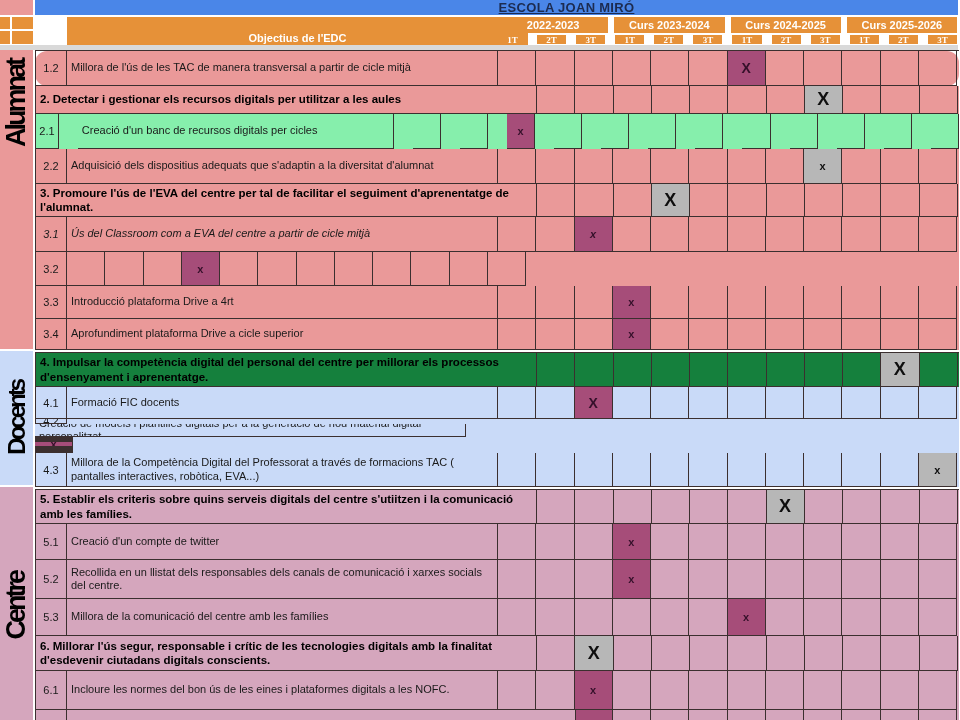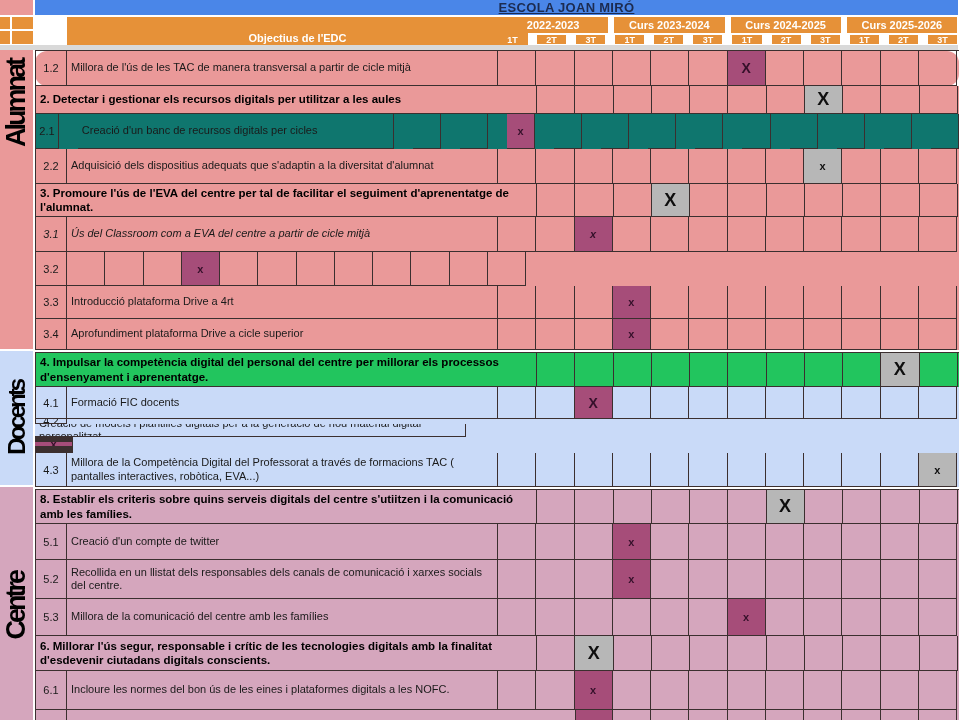--- a/index.html
+++ b/index.html
@@ -12,21 +12,21 @@
             display:flex;align-items:center;justify-content:center;padding-left:140px;box-sizing:border-box;}
   .titlebar span{font-size:13px;font-weight:bold;color:#1c2b50;text-decoration:underline;letter-spacing:.3px;white-space:nowrap;}
 
   .hmini{position:absolute;background:#e69138;}
   .objectives{position:absolute;left:35px;top:17px;width:461px;height:42px;background:#e69138;
               display:flex;align-items:center;justify-content:center;margin-left:32px;}
   .objectives span{color:#ffffff;font-weight:bold;font-size:11px;}
   .yearsrow{position:absolute;left:498px;top:17px;width:459px;height:16px;display:flex;gap:6px;}
   .yearcell{flex:1;background:#e69138;display:flex;align-items:center;justify-content:center;
             color:#fff;font-weight:bold;font-size:11px;white-space:nowrap;}
-  .trow{position:absolute;left:498px;top:35px;width:459px;height:9px;display:flex;gap:10px;}
+  .trow{position:absolute;left:498px;top:35px;width:459px;height:9px;display:flex;gap:10px;font-family:Liberation Serif, serif;}
   .tcellh{flex:1;background:#e69138;display:flex;align-items:center;justify-content:center;
           color:#fff;font-weight:bold;font-size:9px;}
   .grayband{position:absolute;left:0;top:45px;width:958px;height:5px;background:#d9d9d9;}
 
   
   .seclabel{position:absolute;left:0;width:33px;display:flex;justify-content:center;overflow:hidden;box-sizing:border-box;}
   .vlabel{writing-mode:vertical-rl;transform:rotate(180deg);font-weight:bold;color:#000;
           letter-spacing:-3px;line-height:1;}
 
   
@@ -124,21 +124,21 @@
           <div class="cell tcell"></div>
           <div class="cell tcell"></div>
           <div class="cell tcell"></div>
           <div class="cell tcell"></div>
           <div class="cell tcell"></div>
           <div class="cell tcell mark-gray size-large">X</div>
           <div class="cell tcell"></div>
           <div class="cell tcell"></div>
           <div class="cell tcell"></div>
         </div>
-        <div class="row" style="height: 35px; background: #0f766e; gap: 19px;">
+        <div class="row" style="height: 35px; background: #86efac; gap: 19px;">
           <div class="cell num">2.1</div>
           <div class="cell desc">Creació d'un banc de recursos digitals per cicles</div>
           <div class="cell tcell"></div>
           <div class="cell tcell"></div>
           <div class="cell tcell mark-magenta size-small">x</div>
           <div class="cell tcell"></div>
           <div class="cell tcell"></div>
           <div class="cell tcell"></div>
           <div class="cell tcell"></div>
           <div class="cell tcell"></div>
@@ -235,21 +235,21 @@
           <div class="cell tcell"></div>
           <div class="cell tcell"></div>
           <div class="cell tcell"></div>
           <div class="cell tcell"></div>
           <div class="cell tcell"></div>
           <div class="cell tcell"></div>
           <div class="cell tcell"></div>
         </div>
       </div>
       <div class="secblock">
-        <div class="row" style="height: 34px; background: #22c55e;">
+        <div class="row" style="height: 34px; background: #15803d;">
           <div class="cell hdrdesc">4.  Impulsar la competència digital del personal del centre per millorar els processos d'ensenyament i aprenentatge.</div>
           <div class="cell tcell"></div>
           <div class="cell tcell"></div>
           <div class="cell tcell"></div>
           <div class="cell tcell"></div>
           <div class="cell tcell"></div>
           <div class="cell tcell"></div>
           <div class="cell tcell"></div>
           <div class="cell tcell"></div>
           <div class="cell tcell"></div>
@@ -300,21 +300,21 @@
           <div class="cell tcell"></div>
           <div class="cell tcell"></div>
           <div class="cell tcell"></div>
           <div class="cell tcell"></div>
           <div class="cell tcell"></div>
           <div class="cell tcell mark-gray size-small">x</div>
         </div>
       </div>
       <div class="secblock">
         <div class="row" style="height: 34px; background: rgb(213, 166, 189);">
-          <div class="cell hdrdesc">8. Establir els criteris sobre quins serveis digitals del centre s'utiitzen i la comunicació amb les famílies.</div>
+          <div class="cell hdrdesc">5. Establir els criteris sobre quins serveis digitals del centre s'utiitzen i la comunicació amb les famílies.</div>
           <div class="cell tcell"></div>
           <div class="cell tcell"></div>
           <div class="cell tcell"></div>
           <div class="cell tcell"></div>
           <div class="cell tcell"></div>
           <div class="cell tcell"></div>
           <div class="cell tcell mark-gray size-large">X</div>
           <div class="cell tcell"></div>
           <div class="cell tcell"></div>
           <div class="cell tcell"></div>

